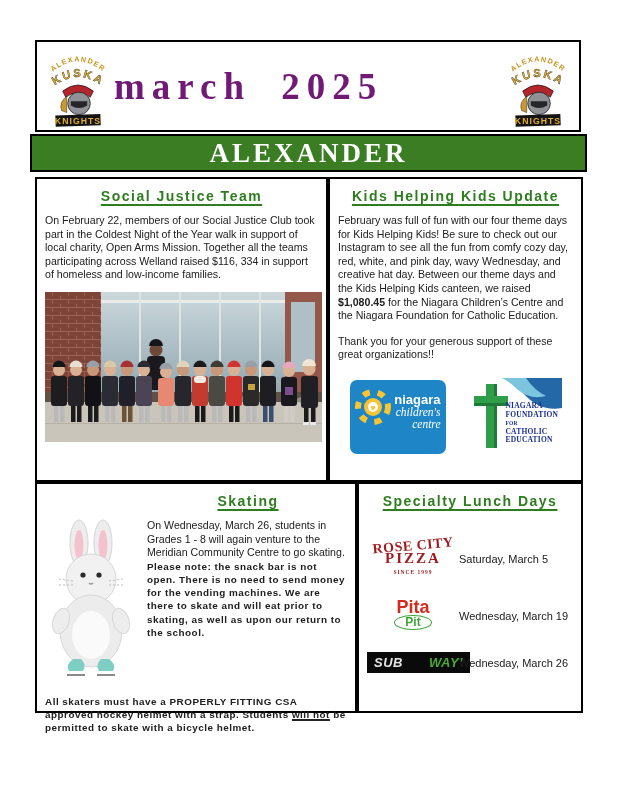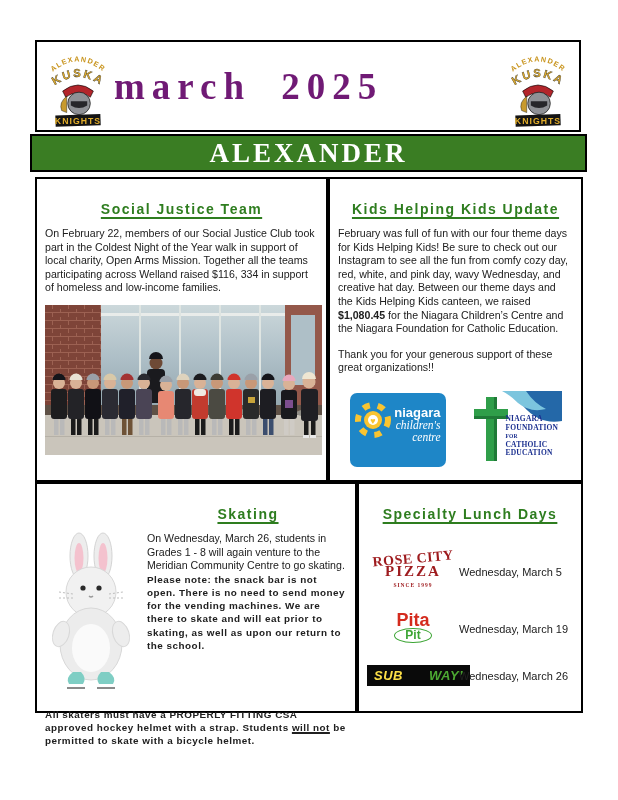--- a/index.html
+++ b/index.html
@@ -34,21 +34,21 @@
   
   .sect { position:absolute; border:2px solid #000; background:#fff; padding:6px 8px; }
   .box-social   { left:35px;  top:177px; width:293px; height:305px; }
   .box-kids     { left:328px; top:177px; width:255px; height:305px; }
   .box-skating  { left:35px;  top:482px; width:322px; height:231px; }
   .box-lunch    { left:357px; top:482px; width:226px; height:231px; }
 
   .sect-title {
     text-align:center; font-weight:bold; font-size:14px; letter-spacing:1.5px;
     color:#2E7D1F; text-decoration:underline; text-decoration-thickness:2px;
-    text-underline-offset:3px; margin:16px 0 10px 0;
+    text-underline-offset:3px; margin:3px 0 10px 0;
   }
   .body-txt { font-size:10.6px; line-height:13.6px; color:#202020; }
   .body-txt + .body-txt { margin-top:12px; }
   .bold-amount { font-weight:bold; }
 
   .photo-wrap { margin-top:10px; }
 
   
   .box-skating .sect-title { margin-left:104px; }
   .skate-cols { display:flex; }
@@ -87,21 +87,21 @@
   .rose-l1 { font-size:14px; transform:rotate(-5deg); display:block; letter-spacing:0.5px; }
   .rose-l2 { font-size:15px; display:block; letter-spacing:2px; }
   .rose-l3 { font-size:5.5px; display:block; letter-spacing:1px; margin-top:1px; }
   .pita-logo { line-height:13px; }
   .pita-l1 { color:#D42B1E; font-weight:bold; font-size:18px; display:block; }
   .pita-l2 {
     color:#3DA535; font-weight:bold; font-size:12px; display:inline-block;
     border:1.6px solid #3DA535; border-radius:50%; padding:0 10px; line-height:13px;
   }
   .subway-logo { background:#0a0a0a; display:inline-block; padding:3px 7px; font-style:italic; font-weight:bold; font-size:13px; letter-spacing:0.5px; }
-  .subway-p1 { color:#fde047; }
+  .subway-p1 { color:#e5e5e5; }
   .subway-p2 { color:#4CA832;padding-left:26px; }
 </style>
 </head>
 <body>
 
 <div class="page">
 
   <div class="header-box">
     <svg class="crest" viewBox="0 0 70 84">
       <path id="caTL" d="M 6 32 Q 35 4 64 32" fill="none"></path>
@@ -381,21 +381,21 @@
 
   <div class="sect box-lunch">
     <div class="sect-title">Specialty Lunch Days</div>
 
     <div class="lunch-row" style="margin-top:30px;">
       <div class="lunch-logo rose-logo">
         <span class="rose-l1">ROSE CITY</span>
         <span class="rose-l2">PIZZA</span>
         <span class="rose-l3">SINCE 1999</span>
       </div>
-      <div class="lunch-date">Wednesday, March 5</div>
+      <div class="lunch-date">Saturday, March 5</div>
     </div>
 
     <div class="lunch-row">
       <div class="lunch-logo pita-logo">
         <span class="pita-l1">Pita</span>
         <span class="pita-l2">Pit</span>
       </div>
       <div class="lunch-date">Wednesday, March 19</div>
     </div>
 

